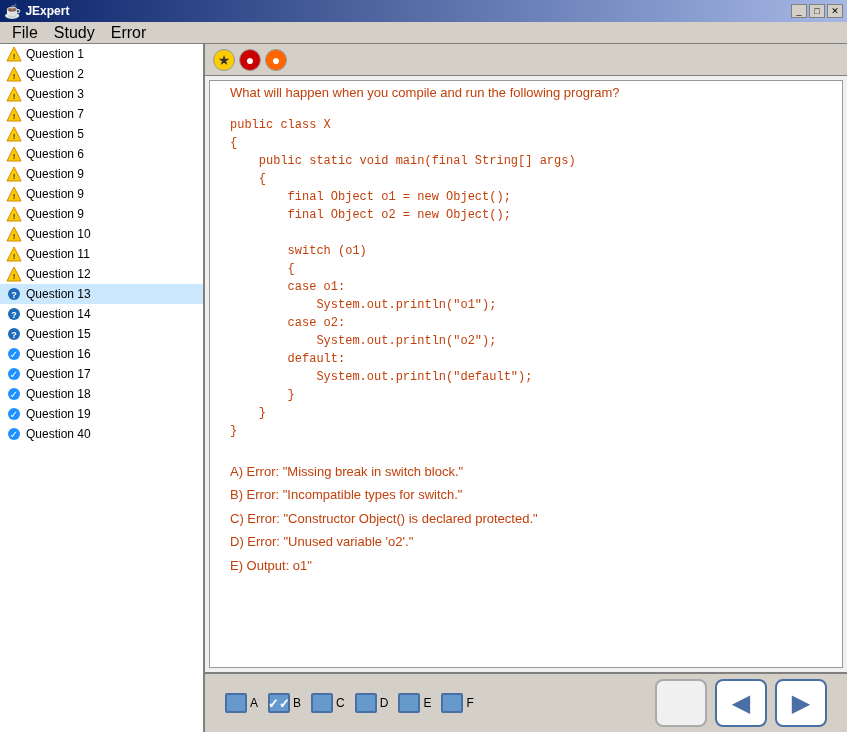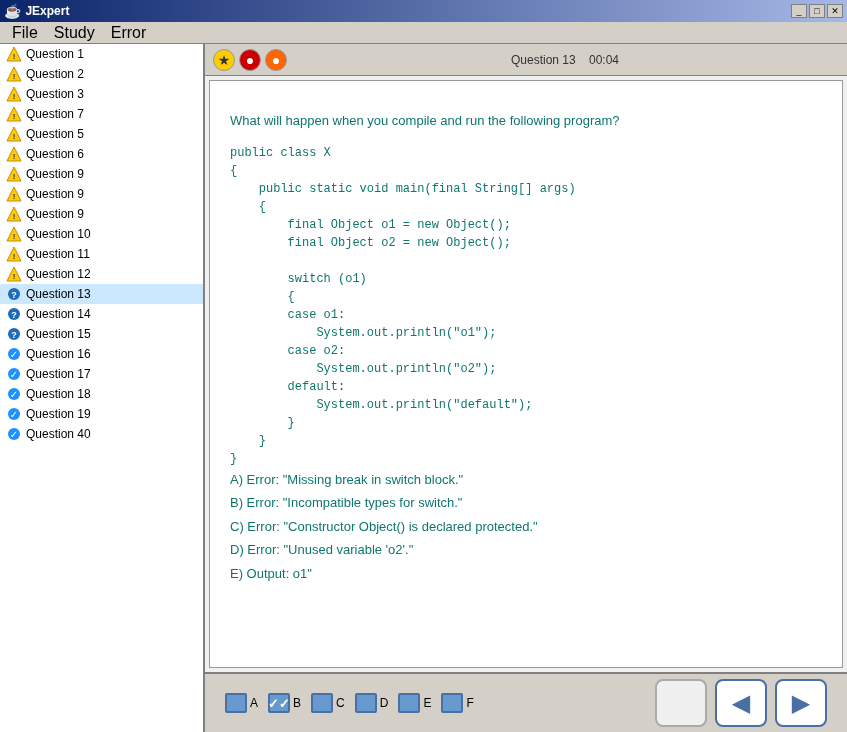--- a/index.html
+++ b/index.html
@@ -106,35 +106,36 @@
       text-align: center;
       font-size: 12px;
       color: #333;
     }
 
     
     .question-content {
       flex: 1;
       background: white;
       overflow-y: auto;
-      padding: 32px 20px;
+      padding: 4px 20px;
       font-size: 13px;
-      color: #0f766e;
+      color: #c2410c;
       margin: 4px;
       border: 1px solid #999;
     }
     .question-text {
       margin-bottom: 16px;
       font-size: 13px;
     }
     .code-block {
       font-family: 'Courier New', Courier, monospace;
       font-size: 12px;
       line-height: 1.5;
       white-space: pre;
+      margin-bottom: 20px;
     }
     .answers {
       font-size: 13px;
       line-height: 1.8;
     }
 
     
     .bottom-bar {
       background: #d4d0c8;
       height: 60px;
@@ -389,23 +390,20 @@
         <span>Question 40</span>
       </div>
     </div>
 
   <div class="content-area">
 
     <div class="question-toolbar">
       <div class="toolbar-icon-btn toolbar-icon-yellow" title="Bookmark">★</div>
       <div class="toolbar-icon-btn toolbar-icon-red" title="Flag Red">●</div>
       <div class="toolbar-icon-btn toolbar-icon-orange" title="Flag Orange">●</div>
-      <div class="question-info">
-        <span>Question 13</span>&nbsp;&nbsp;&nbsp;&nbsp;<span>00:04</span>
-      </div>
     </div>
 
     <div class="question-content">
       <div class="question-text">What will happen when you compile and run the following program?</div>
       <div class="code-block">public class X
 {
     public static void main(final String[] args)
     {
         final Object o1 = new Object();
         final Object o2 = new Object();

